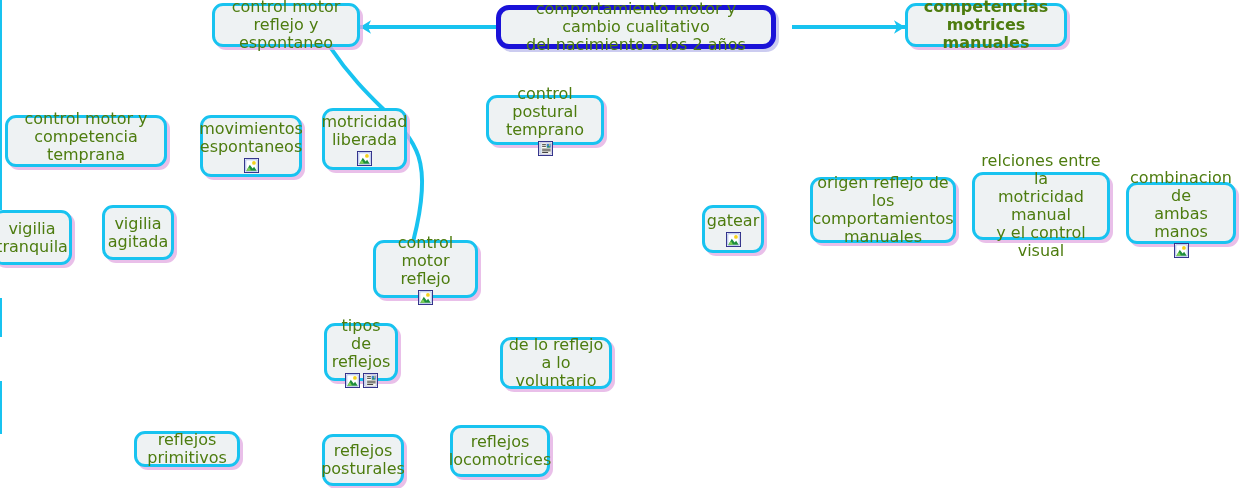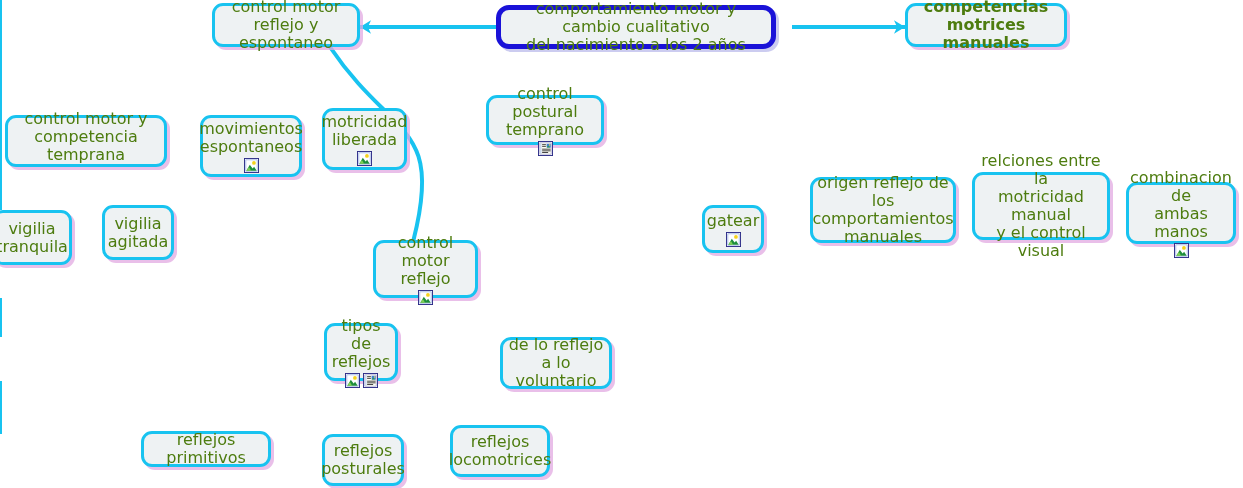--- a/index.html
+++ b/index.html
@@ -236,21 +236,21 @@
             <rect x="4.4" y="8.2" width="9" height="1" fill="#3a3a3a"></rect>
             <rect x="4.4" y="10" width="9" height="1" fill="#3a3a3a"></rect>
             <rect x="4.4" y="11.8" width="6.4" height="1" fill="#3a3a3a"></rect>
           </svg></span>
       </span>
     </div>
     <div class="node" style="left: 468px; top: 337px; width: 112px; height: 52px; margin-left: 32px;">
       <span class="label">de lo reflejo
 a lo voluntario</span>
     </div>
-    <div class="node" style="left: 141px; top: 431px; width: 130px; height: 36px;">
+    <div class="node" style="left: 134px; top: 431px; width: 106px; height: 36px;">
       <span class="label">reflejos primitivos</span>
     </div>
     <div class="node" style="left: 322px; top: 434px; width: 82px; height: 52px;">
       <span class="label">reflejos
 posturales</span>
     </div>
     <div class="node" style="left: 450px; top: 425px; width: 100px; height: 52px;">
       <span class="label">reflejos
 locomotrices</span>
     </div>

